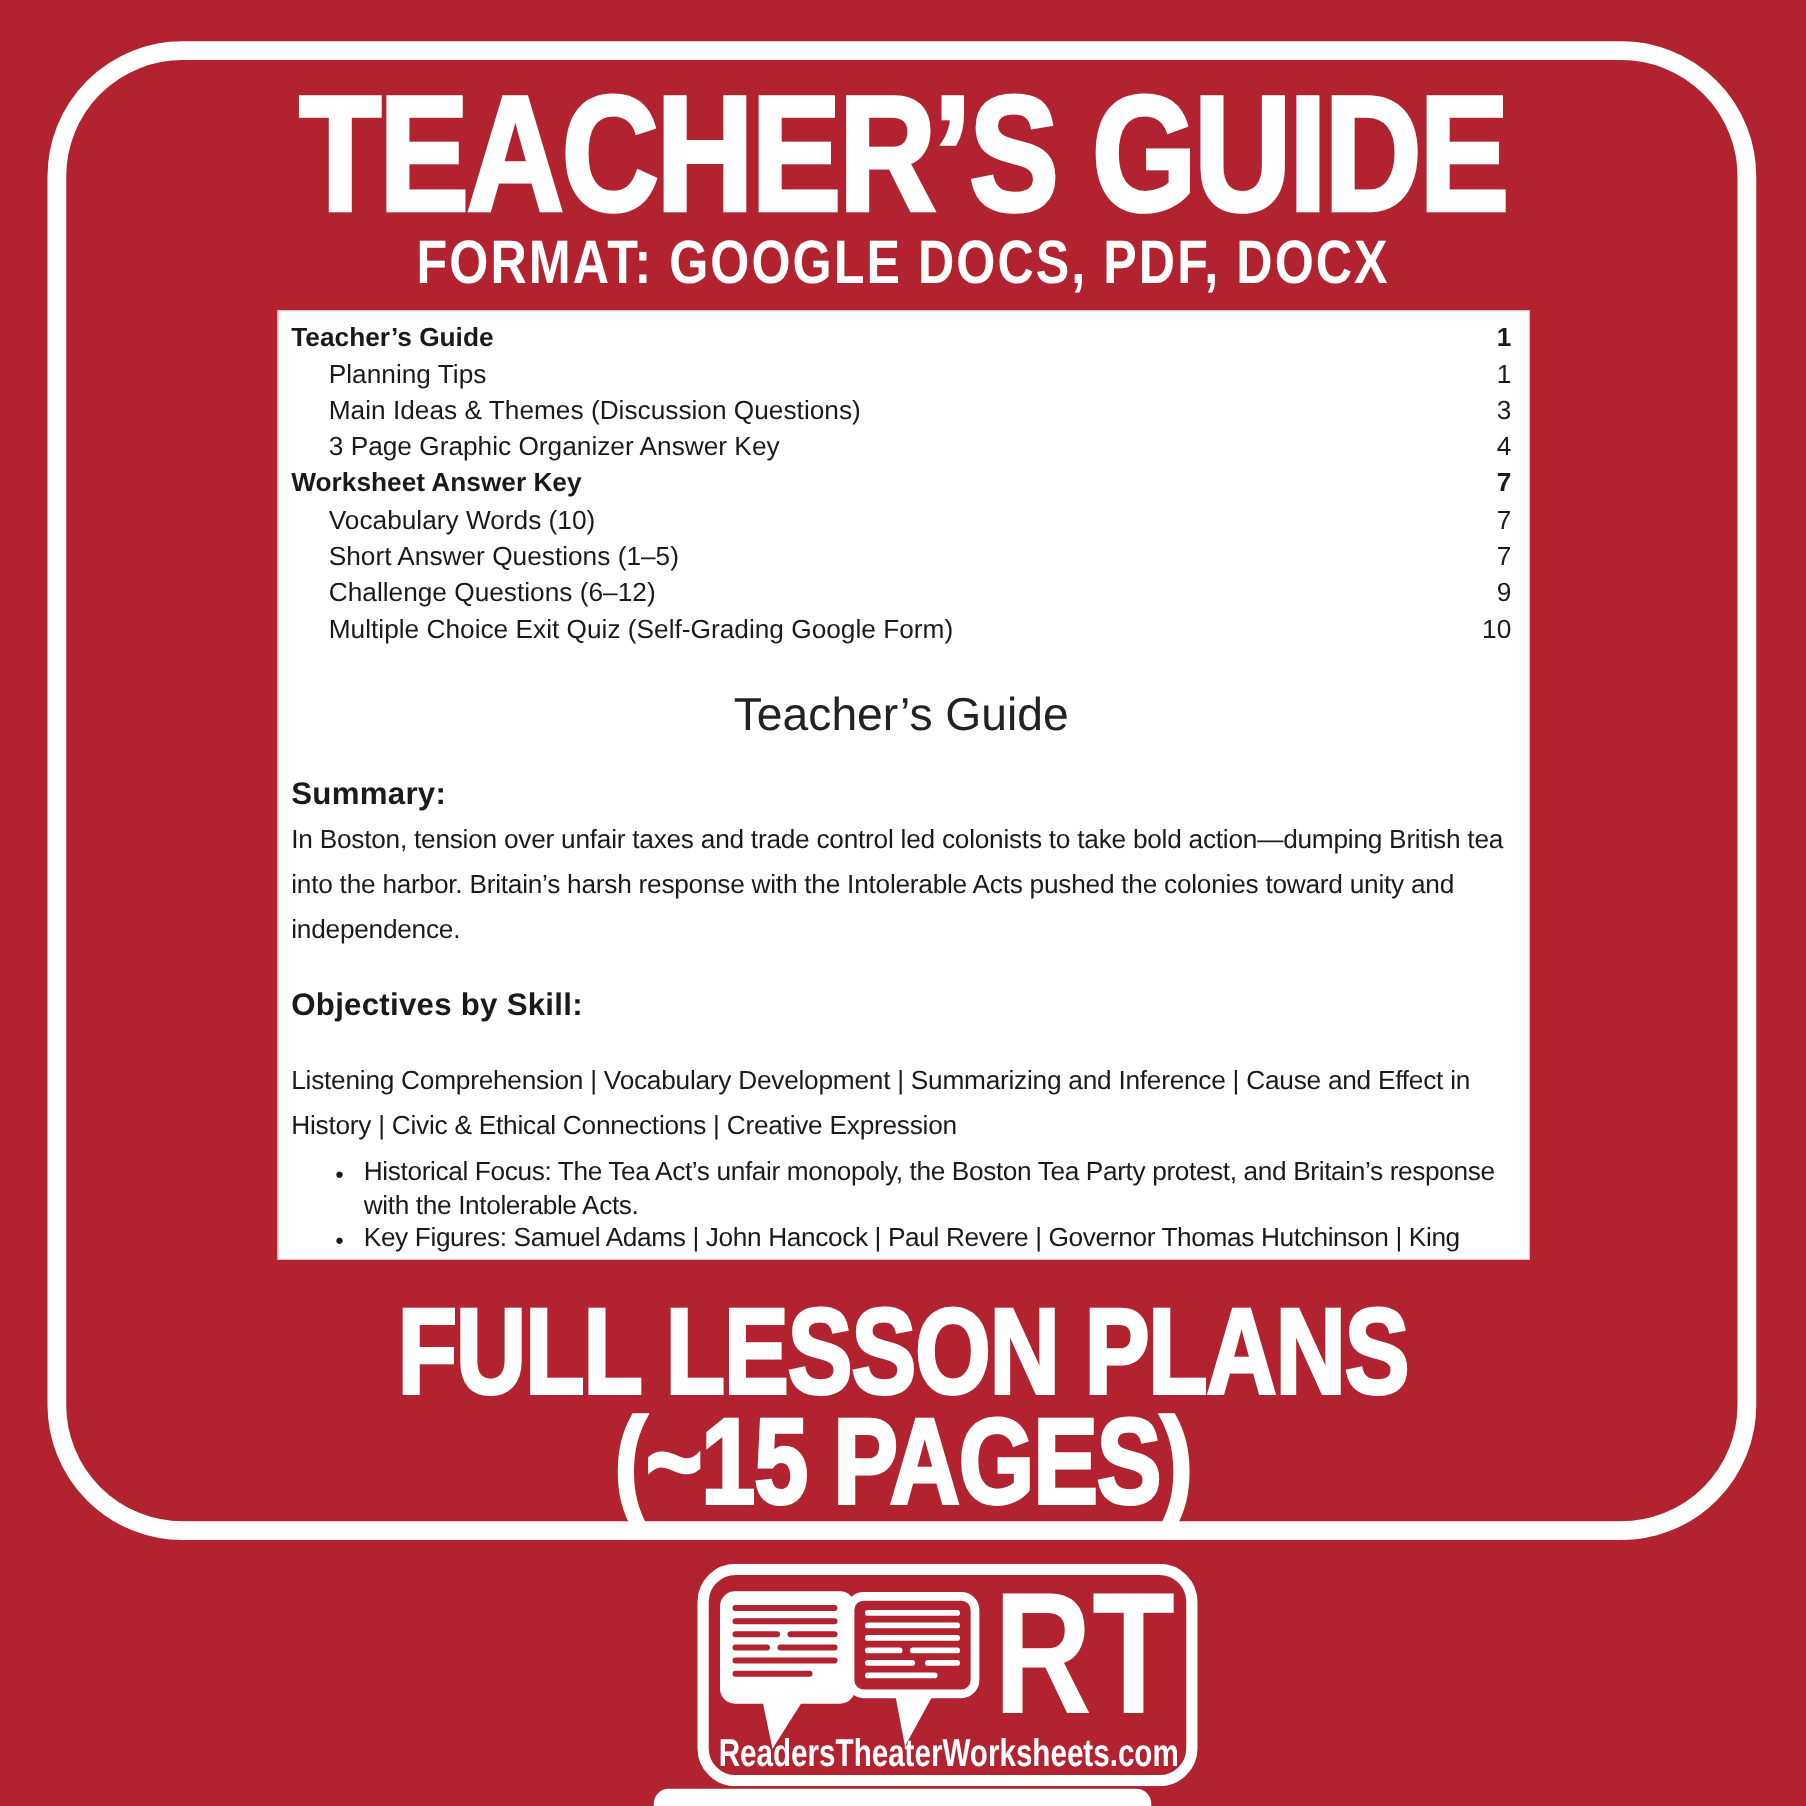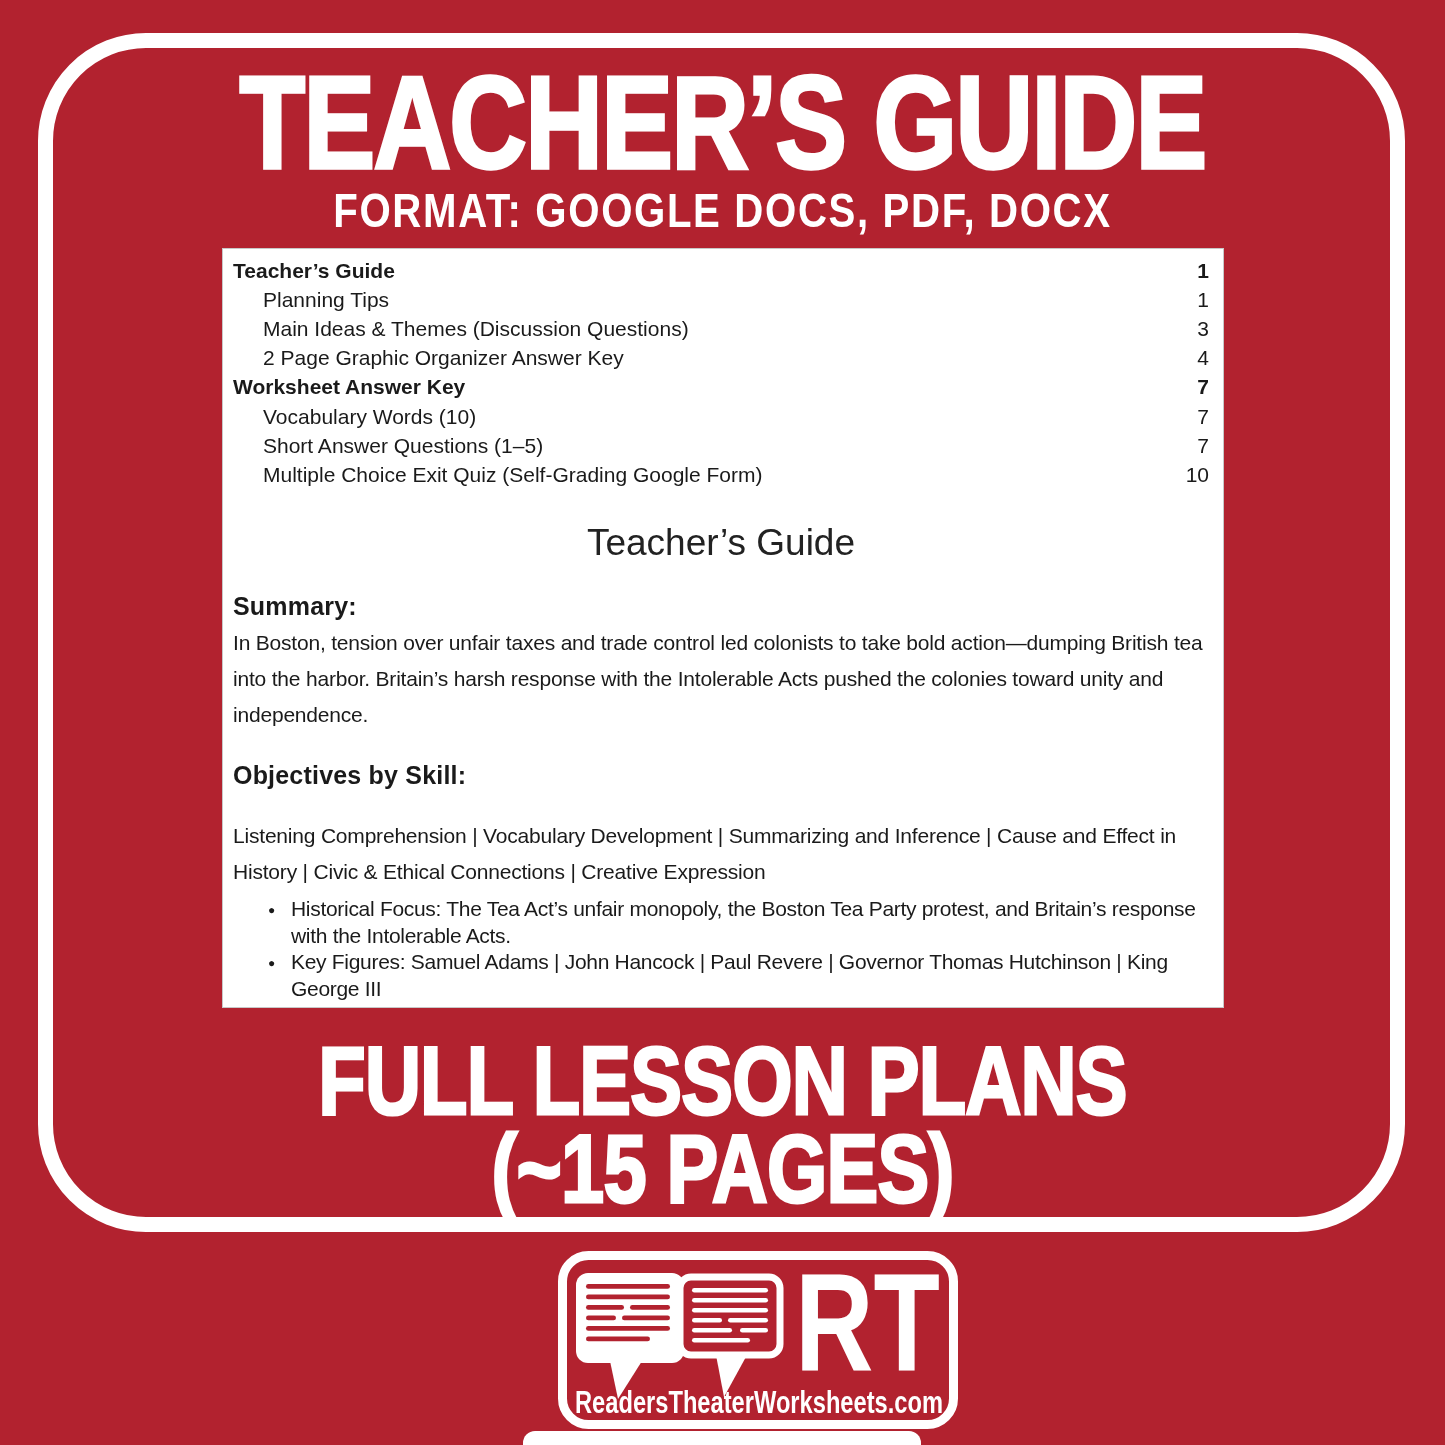--- a/index.html
+++ b/index.html
@@ -75,34 +75,38 @@
       </div>
       <div class="toc-row indent">
         <span class="lbl">Planning Tips</span>
         <span class="pg">1</span>
       </div>
       <div class="toc-row indent">
         <span class="lbl">Main Ideas &amp; Themes (Discussion Questions)</span>
         <span class="pg">3</span>
       </div>
       <div class="toc-row indent">
-        <span class="lbl">2 Page Graphic Organizer Answer Key</span>
+        <span class="lbl">3 Page Graphic Organizer Answer Key</span>
         <span class="pg">4</span>
       </div>
       <div class="toc-row bold">
         <span class="lbl">Worksheet Answer Key</span>
         <span class="pg">7</span>
       </div>
       <div class="toc-row indent">
         <span class="lbl">Vocabulary Words (10)</span>
         <span class="pg">7</span>
       </div>
       <div class="toc-row indent">
         <span class="lbl">Short Answer Questions (1–5)</span>
         <span class="pg">7</span>
+      </div>
+      <div class="toc-row indent">
+        <span class="lbl">Challenge Questions (6–12)</span>
+        <span class="pg">9</span>
       </div>
       <div class="toc-row indent">
         <span class="lbl">Multiple Choice Exit Quiz (Self-Grading Google Form)</span>
         <span class="pg">10</span>
       </div>
     </div>
   <div class="doc-title">Teacher’s Guide</div>
   <div class="sec-head">Summary:</div>
   <div class="para">In Boston, tension over unfair taxes and trade control led colonists to take bold action—dumping British tea into the harbor. Britain’s harsh response with the Intolerable Acts pushed the colonies toward unity and independence.</div>
   <div class="sec-head tight">Objectives by Skill:</div>

